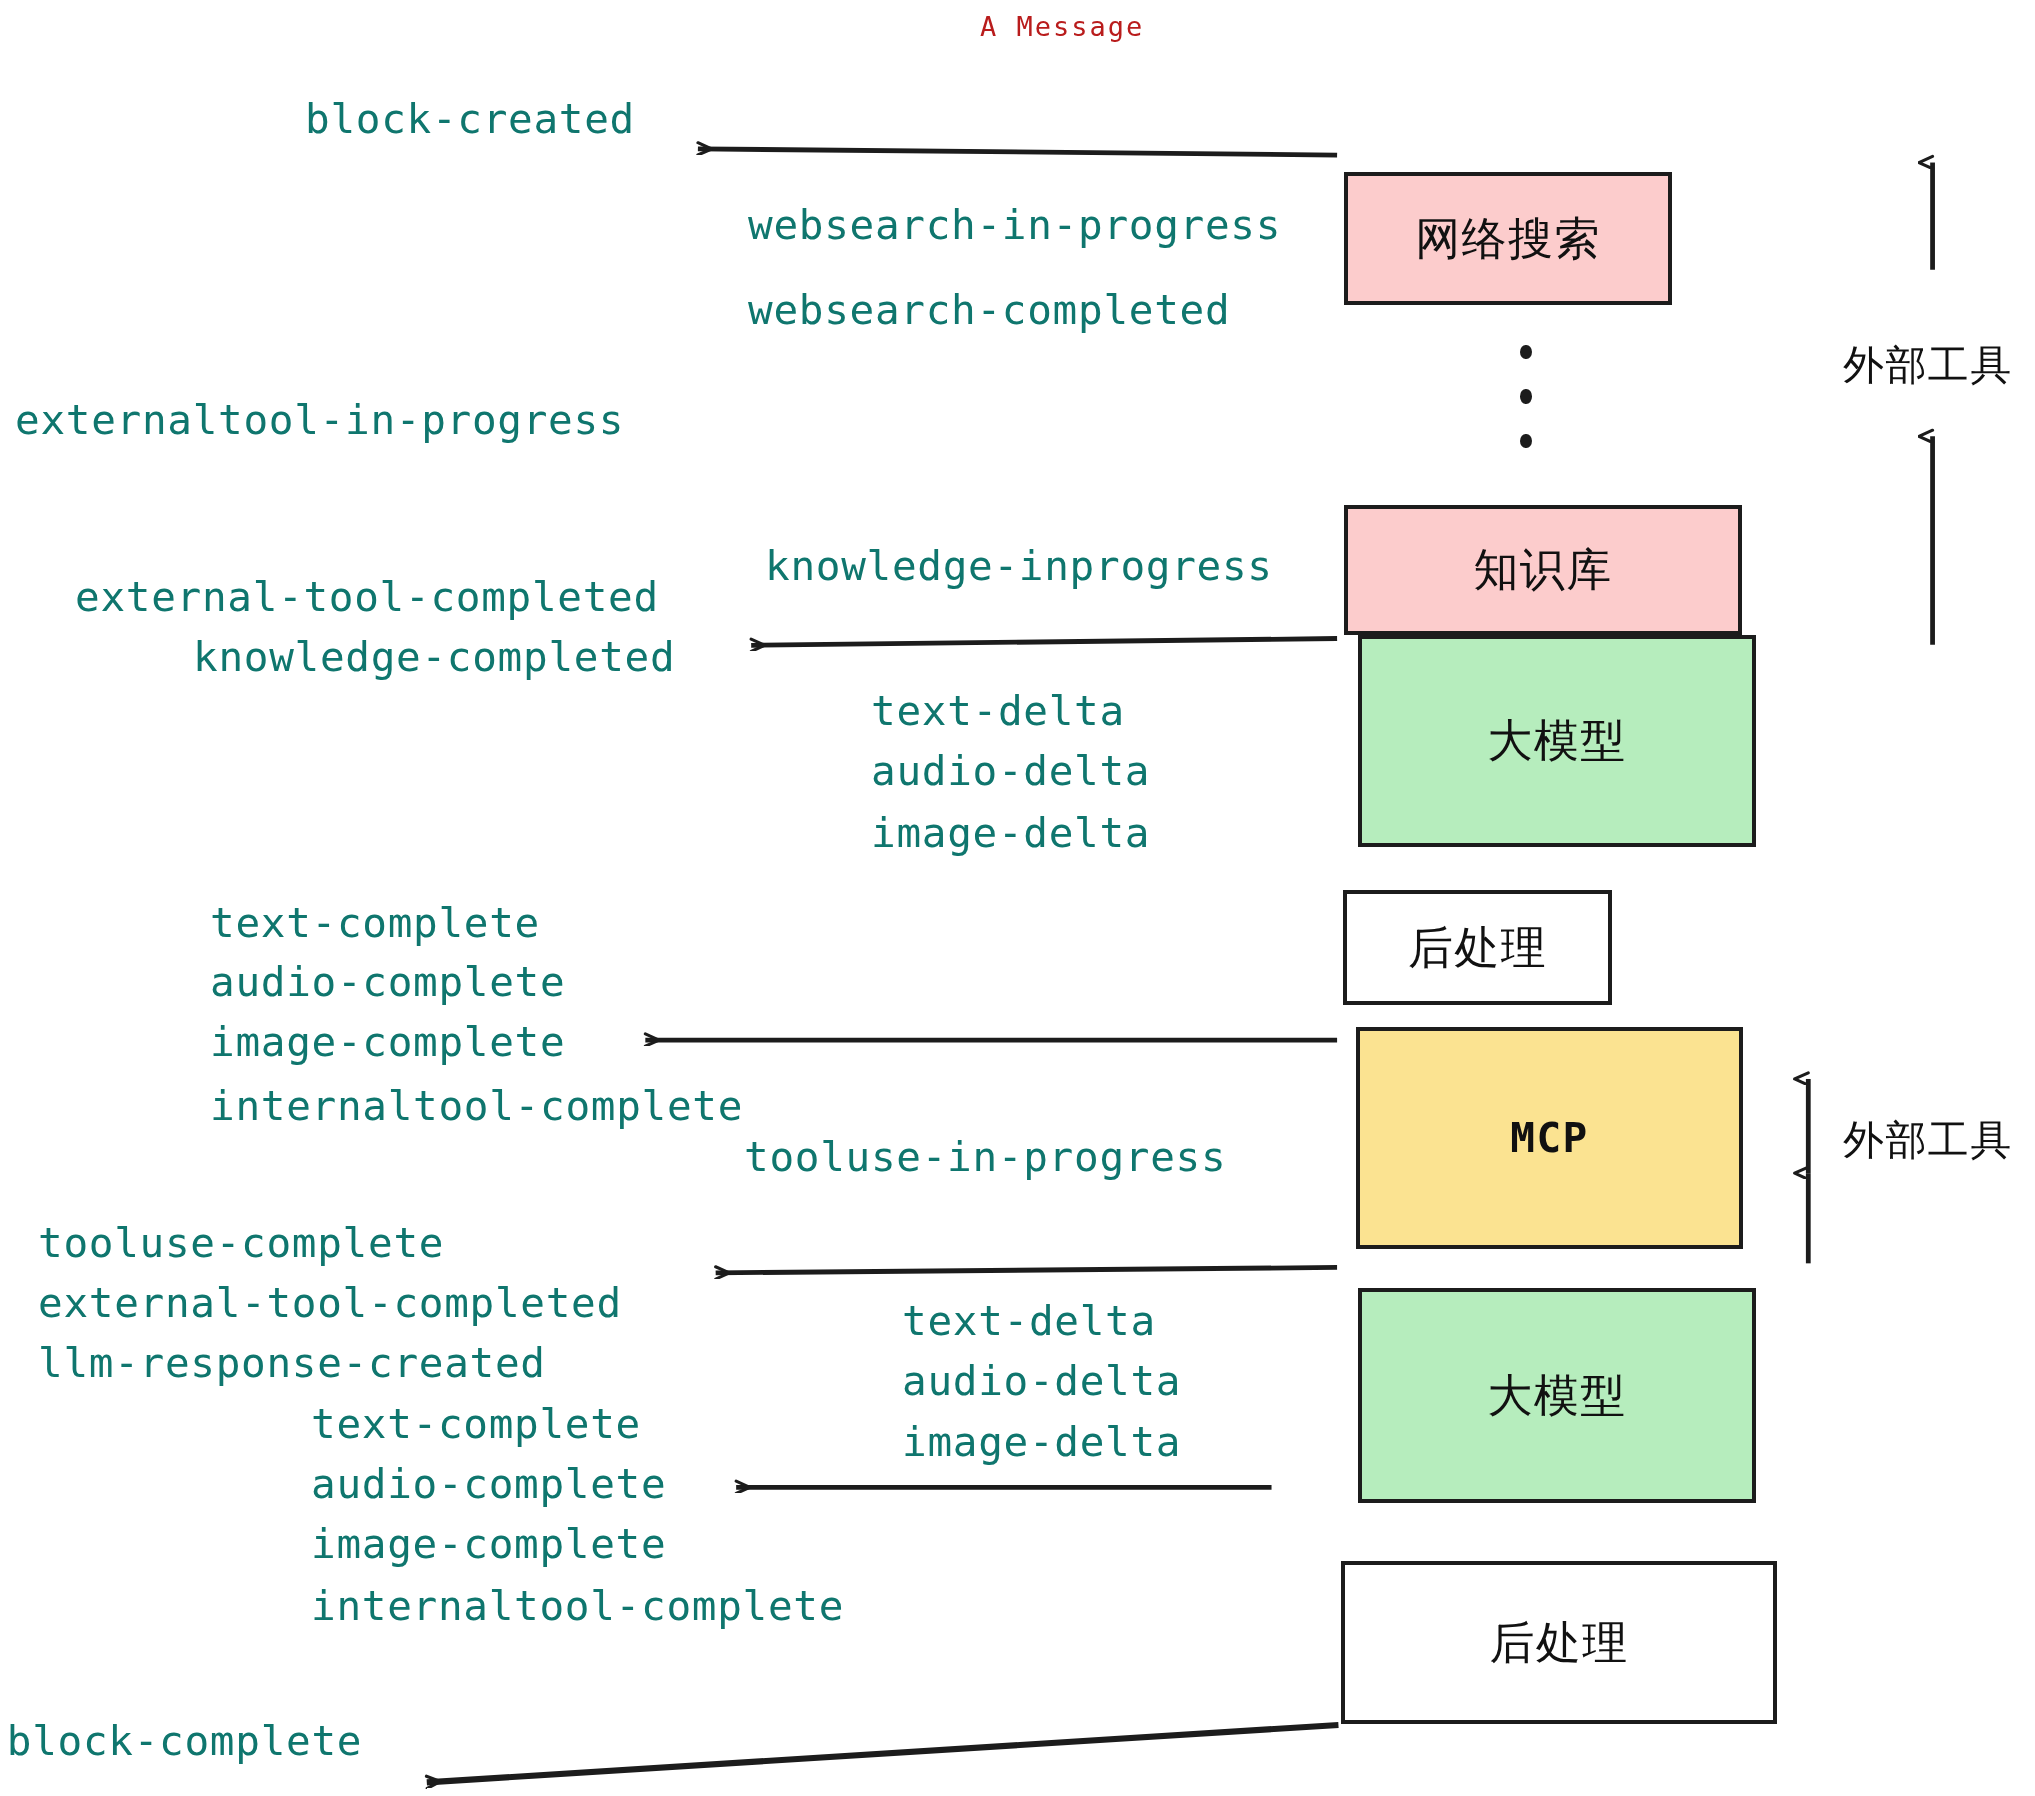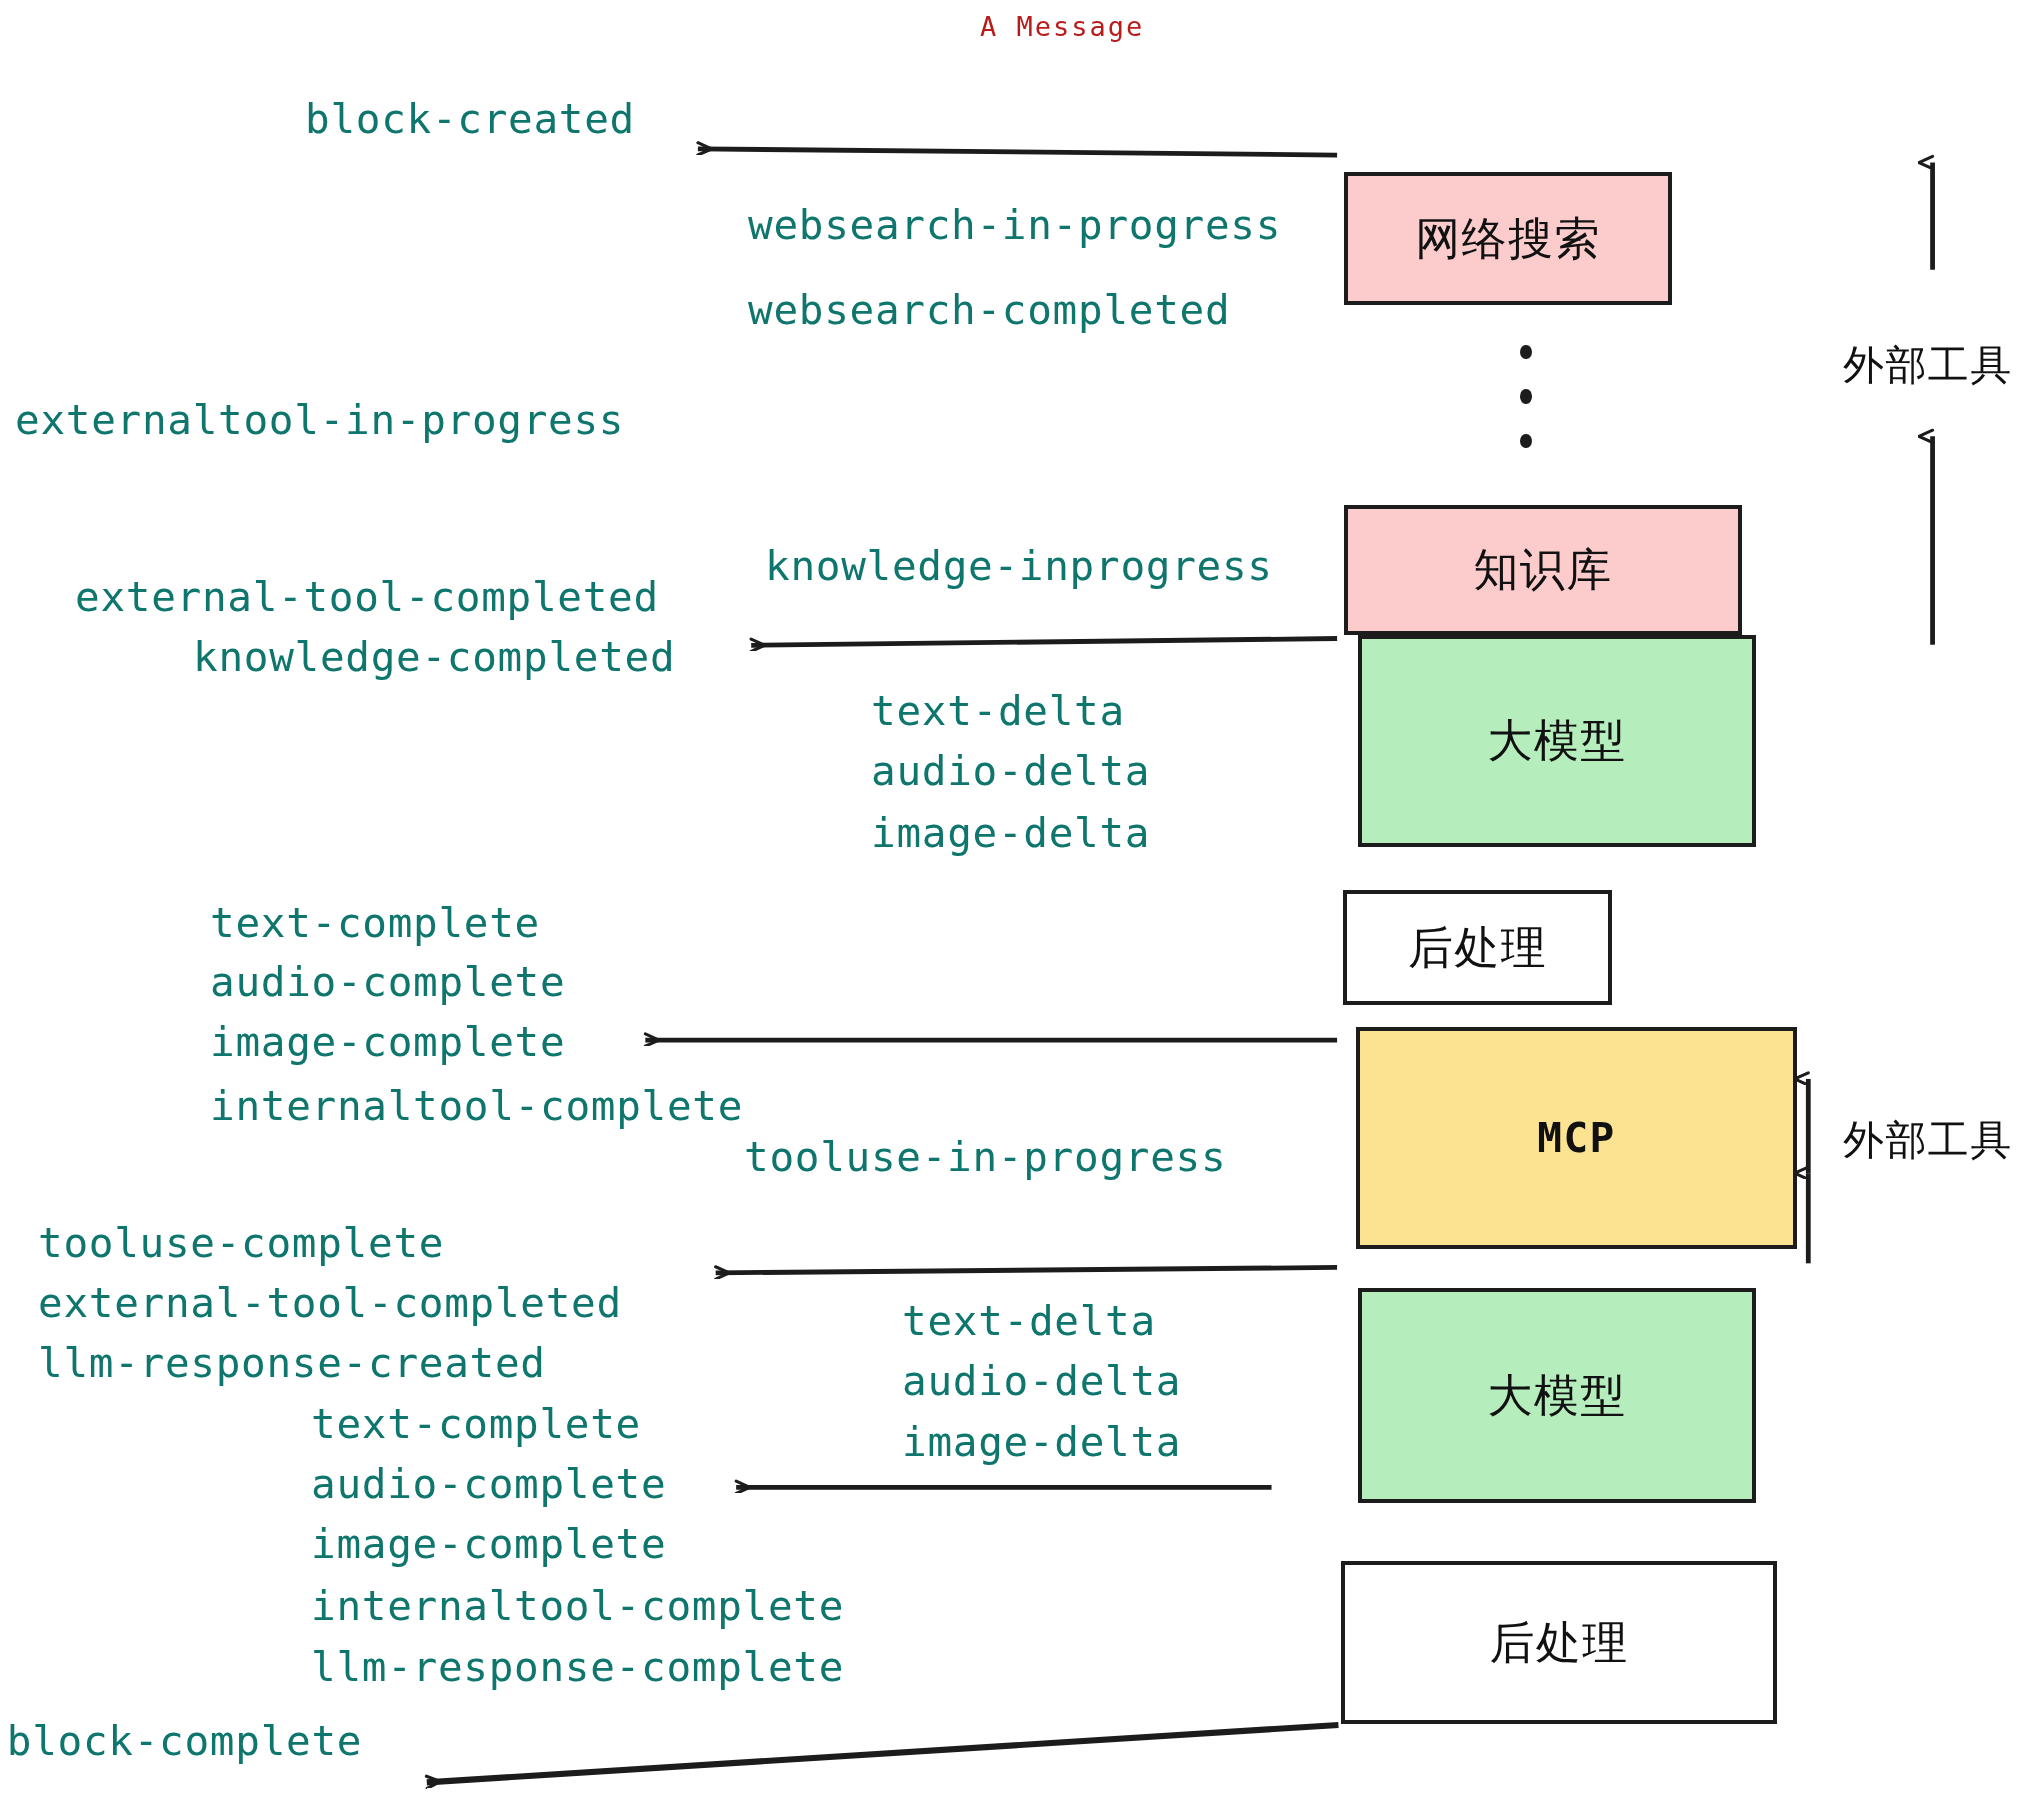--- a/index.html
+++ b/index.html
@@ -95,21 +95,21 @@
   </div>
 
   <div class="box green" style="left:1344px;top:635px;width:398px;height:212px;">
     <span>大模型</span>
   </div>
 
   <div class="box white" style="left:1343px;top:890px;width:269px;height:115px;">
     <span>后处理</span>
   </div>
 
-  <div class="box yellow mono" style="left:1356px;top:1027px;width:441px;height:222px;">
+  <div class="box yellow mono" style="left:1356px;top:1027px;width:387px;height:222px;">
     <span>MCP</span>
   </div>
 
   <div class="box green" style="left:1344px;top:1288px;width:398px;height:215px;">
     <span>大模型</span>
   </div>
 
   <div class="box white" style="left:1341px;top:1561px;width:436px;height:163px;">
     <span>后处理</span>
   </div>
@@ -151,21 +151,20 @@
   <div class="evt" style="left:38px;top:1343px;">llm-response-created</div>
 
   <div class="evt" style="left:902px;top:1301px;">text-delta</div>
   <div class="evt" style="left:902px;top:1361px;">audio-delta</div>
   <div class="evt" style="left:902px;top:1422px;">image-delta</div>
 
   <div class="evt" style="left:311px;top:1404px;">text-complete</div>
   <div class="evt" style="left:311px;top:1464px;">audio-complete</div>
   <div class="evt" style="left:311px;top:1524px;">image-complete</div>
   <div class="evt" style="left:311px;top:1586px;">internaltool-complete</div>
-  <div class="evt" style="left:311px;top:1647px;">llm-response-complete</div>
 
   <div class="evt" style="left:6.8px;top:1721px;">block-complete</div>
 
   <svg class="overlay" viewBox="0 0 2980 2630">
     <defs>
       <marker id="ah" markerWidth="26" markerHeight="26" refX="22" refY="9" orient="auto" markerUnits="userSpaceOnUse">
         <path d="M22,0 L2,9 L22,18" fill="none" stroke="#1c1c1c" stroke-width="4.5" stroke-linecap="round" stroke-linejoin="round"></path>
       </marker>
       <marker id="ahv" markerWidth="26" markerHeight="26" refX="9" refY="22" orient="auto" markerUnits="userSpaceOnUse">
         <path d="M0,22 L9,2 L18,22" fill="none" stroke="#1c1c1c" stroke-width="4.5" stroke-linecap="round" stroke-linejoin="round"></path>

